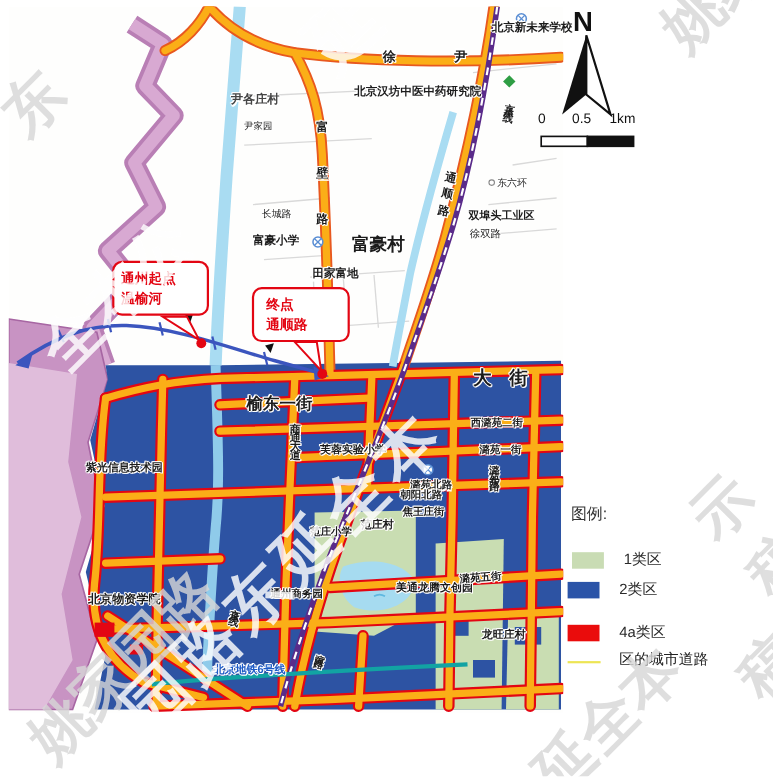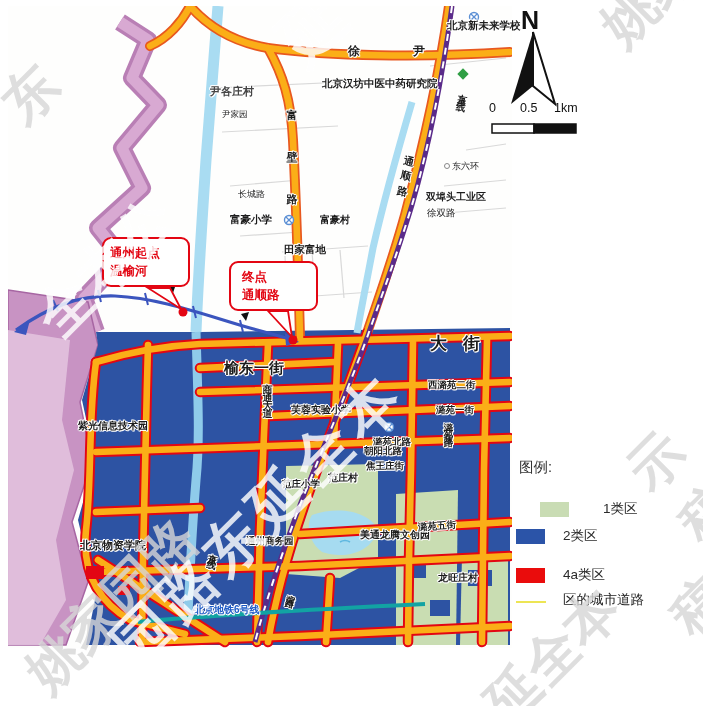--- a/index.html
+++ b/index.html
@@ -229,21 +229,21 @@
 </svg>
 
 <span class="ml" style="left:447px;top:20px;font-size:10.5px;">北京新未来学校</span>
 <span class="ml" style="left:348px;top:45px;font-size:12px;">徐</span>
 <span class="ml" style="left:413px;top:45px;font-size:12px;">尹</span>
 <span class="ml" style="left:322px;top:78px;font-size:10.5px;">北京汉坊中医中药研究院</span>
 <span class="ml" style="left:210px;top:86px;font-size:11px;color:#454545;">尹各庄村</span>
 <span class="ml" style="left:222px;top:110px;font-size:8.5px;font-weight:normal;">尹家园</span>
 <span class="ml" style="left:238px;top:190px;font-size:9px;font-weight:normal;">长城路</span>
 <span class="ml" style="left:230px;top:214px;font-size:10.5px;">富豪小学</span>
-<span class="ml" style="left:320px;top:215px;font-size:10px;">富豪村</span>
+<span class="ml" style="left:320px;top:215px;font-size:16px;">富豪村</span>
 <span class="ml v" style="left:286px;top:100px;font-size:11px;letter-spacing:42px;">富壁路</span>
 <span class="ml" style="left:284px;top:244px;font-size:10.5px;">田家富地</span>
 <span class="ml v" style="left:402px;top:146px;font-size:10.5px;letter-spacing:16px;transform:rotate(12deg);">通顺路</span>
 <span class="ml v" style="left:459px;top:86px;font-size:9.5px;letter-spacing:4px;transform:rotate(10deg);">京承线</span>
 <span class="ml" style="left:452px;top:162px;font-size:9px;font-weight:normal;">东六环</span>
 <span class="ml" style="left:426px;top:192px;font-size:10px;">双埠头工业区</span>
 <span class="ml" style="left:427px;top:208px;font-size:9.5px;font-weight:normal;">徐双路</span>
 <span class="ml" style="left:430px;top:335px;font-size:17px;letter-spacing:16px;">大街</span>
 <span class="ml" style="left:224px;top:360px;font-size:15px;">榆东一街</span>
 <span class="ml v" style="left:262px;top:376px;font-size:10px;letter-spacing:8px;">商通大道</span>
@@ -274,21 +274,21 @@
   <div>终点</div>
   <div>通顺路</div>
 </div>
 
 <span class="north-n">N</span>
 <span class="scale-num" style="left:489px;top:101px;">0</span>
 <span class="scale-num" style="left:520px;top:101px;">0.5</span>
 <span class="scale-num" style="left:554px;top:101px;">1km</span>
 
 <div class="legend-title">图例:</div>
-<div class="lg-row" style="left:540px;top:500px;gap:16px;">
+<div class="lg-row" style="left:520px;top:500px;">
   <span class="swatch sw-green"></span>
   <span class="lg-label">1类区</span>
 </div>
 <div class="lg-row" style="left:516px;top:527px;text-align:center;">
   <span class="swatch sw-blue"></span>
   <span class="lg-label">2类区</span>
 </div>
 <div class="lg-row" style="left:516px;top:566px;">
   <span class="swatch sw-red"></span>
   <span class="lg-label">4a类区</span>

